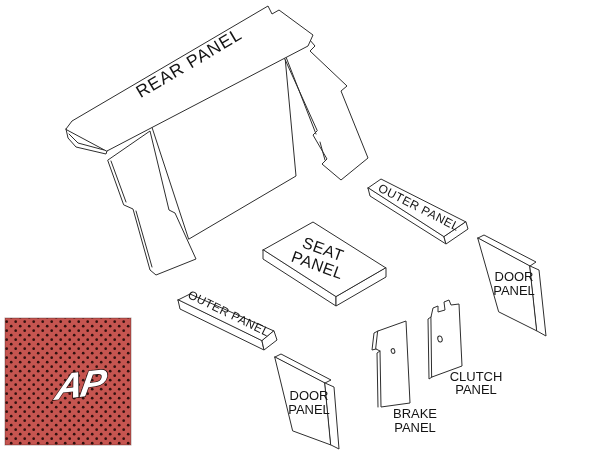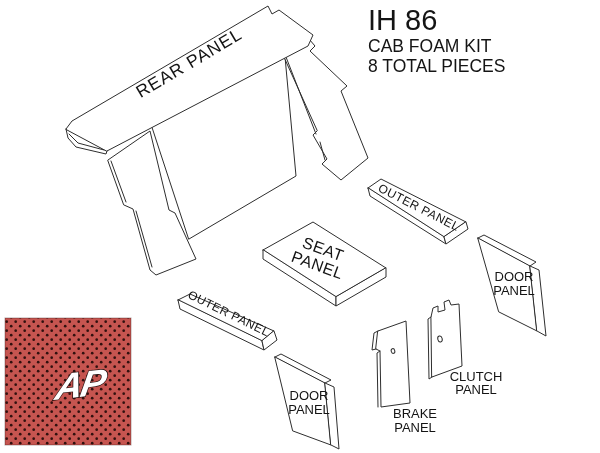--- a/index.html
+++ b/index.html
@@ -112,19 +112,14 @@
       <text class="lbl f13" text-anchor="middle" y="13">PANEL</text>
     </g>
   </g>
 
   <g>
     <rect x="5" y="318" width="126" height="127" fill="url(#perf)" stroke="rgba(40,8,8,.35)"></rect>
     <text class="logoTxt" transform="translate(78,397) skewX(-16) rotate(-7)" text-anchor="middle" stroke-width="1.4" fill="#ffffff" stroke="#1c0908">AP</text>
   </g>
 </svg>
 
-  <div class="ttl">
-    <div class="big">IH 86</div>
-    <div class="sm">CAB FOAM KIT</div>
-    <div class="sm">8 TOTAL PIECES</div>
-  </div>
 
 </div>
 
 </body></html>

